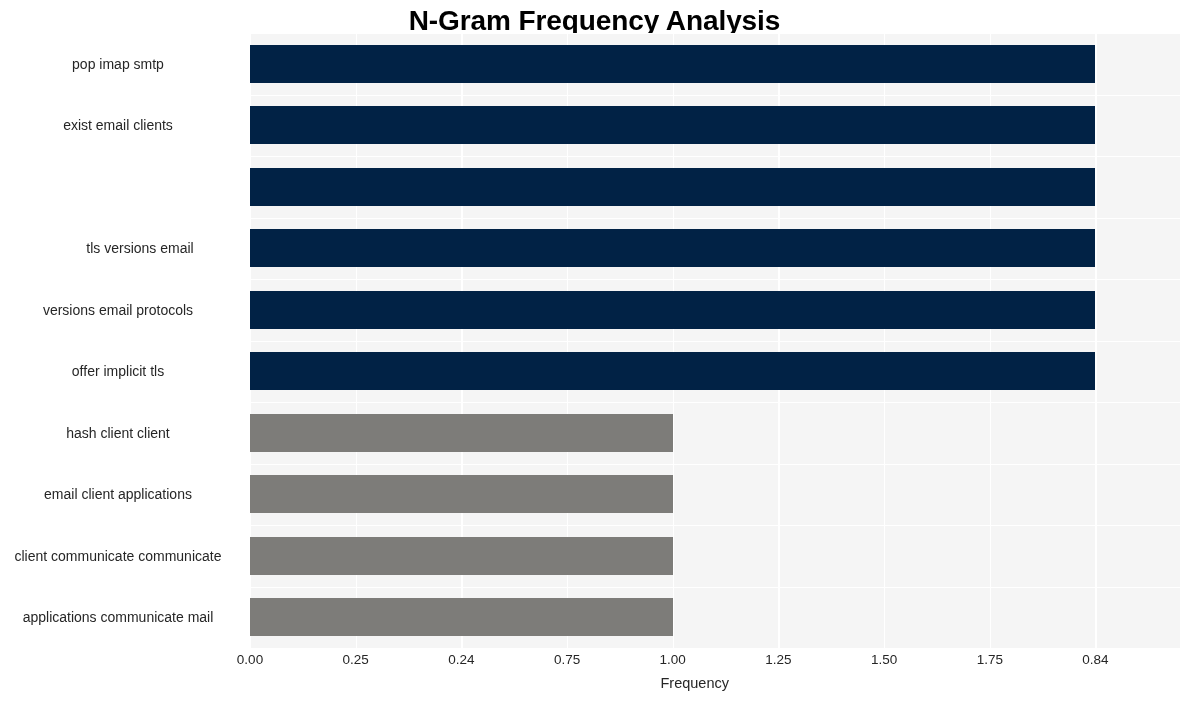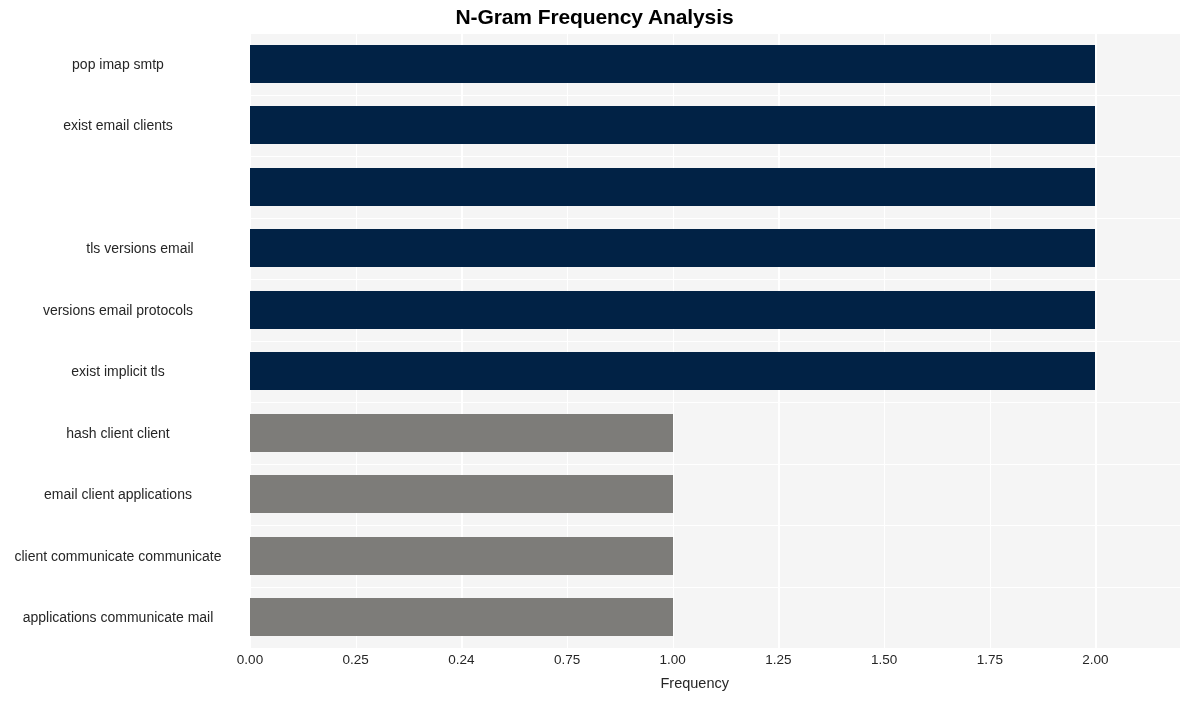--- a/index.html
+++ b/index.html
@@ -23,21 +23,21 @@
     background: #ffffff;
   }
 
   
   .chart-title {
     position: absolute;
     left: 0;
     top: 5px;
     width: 1189px;
     text-align: center;
-    font-size: 21px;
+    font-size: 28px;
     font-weight: bold;
     color: #000000;
     letter-spacing: -0.1px;
     white-space: nowrap;
   }
 
   
   .axes {
     position: absolute;
     left: 250px;
@@ -127,21 +127,21 @@
 
 <div class="figure">
 
   <div class="chart-title">N-Gram Frequency Analysis</div>
 
   <div class="ytick-wrap" id="ytick-wrap" style="top: 33px; height: 615px;">
       <div class="ytick-item" style="top: 22.75px;">pop imap smtp</div>
       <div class="ytick-item" style="top: 84.25px;">exist email clients</div>
       <div class="ytick-item" style="top: 207.25px; padding-left: 44px;">tls versions email</div>
       <div class="ytick-item" style="top: 268.75px;">versions email protocols</div>
-      <div class="ytick-item" style="top: 330.25px;">exist implicit tls</div>
+      <div class="ytick-item" style="top: 330.25px;">offer implicit tls</div>
       <div class="ytick-item" style="top: 391.75px;">hash client client</div>
       <div class="ytick-item" style="top: 453.25px;">email client applications</div>
       <div class="ytick-item" style="top: 514.75px;">client communicate communicate</div>
       <div class="ytick-item" style="top: 576.25px;">applications communicate mail</div>
     </div>
 
   <div class="axes">
     <div class="gridlines" id="gridlines">
         <div class="vgrid" style="left: 0px;"></div>
         <div class="vgrid" style="left: 105.682px;"></div>
@@ -180,18 +180,18 @@
 
   <div id="xticks">
       <div class="xtick-item" style="left: 250px;">0.00</div>
       <div class="xtick-item" style="left: 355.682px;">0.25</div>
       <div class="xtick-item" style="left: 461.364px;">0.24</div>
       <div class="xtick-item" style="left: 567.045px;">0.75</div>
       <div class="xtick-item" style="left: 672.727px;">1.00</div>
       <div class="xtick-item" style="left: 778.409px;">1.25</div>
       <div class="xtick-item" style="left: 884.091px;">1.50</div>
       <div class="xtick-item" style="left: 989.773px;">1.75</div>
-      <div class="xtick-item" style="left: 1095.45px;">2.00</div>
+      <div class="xtick-item" style="left: 1095.45px;">0.84</div>
     </div>
 
   <div class="xlabel" id="xlabel" style="left: 694.727px;">Frequency</div>
 
 </div>
 
 </body></html>

